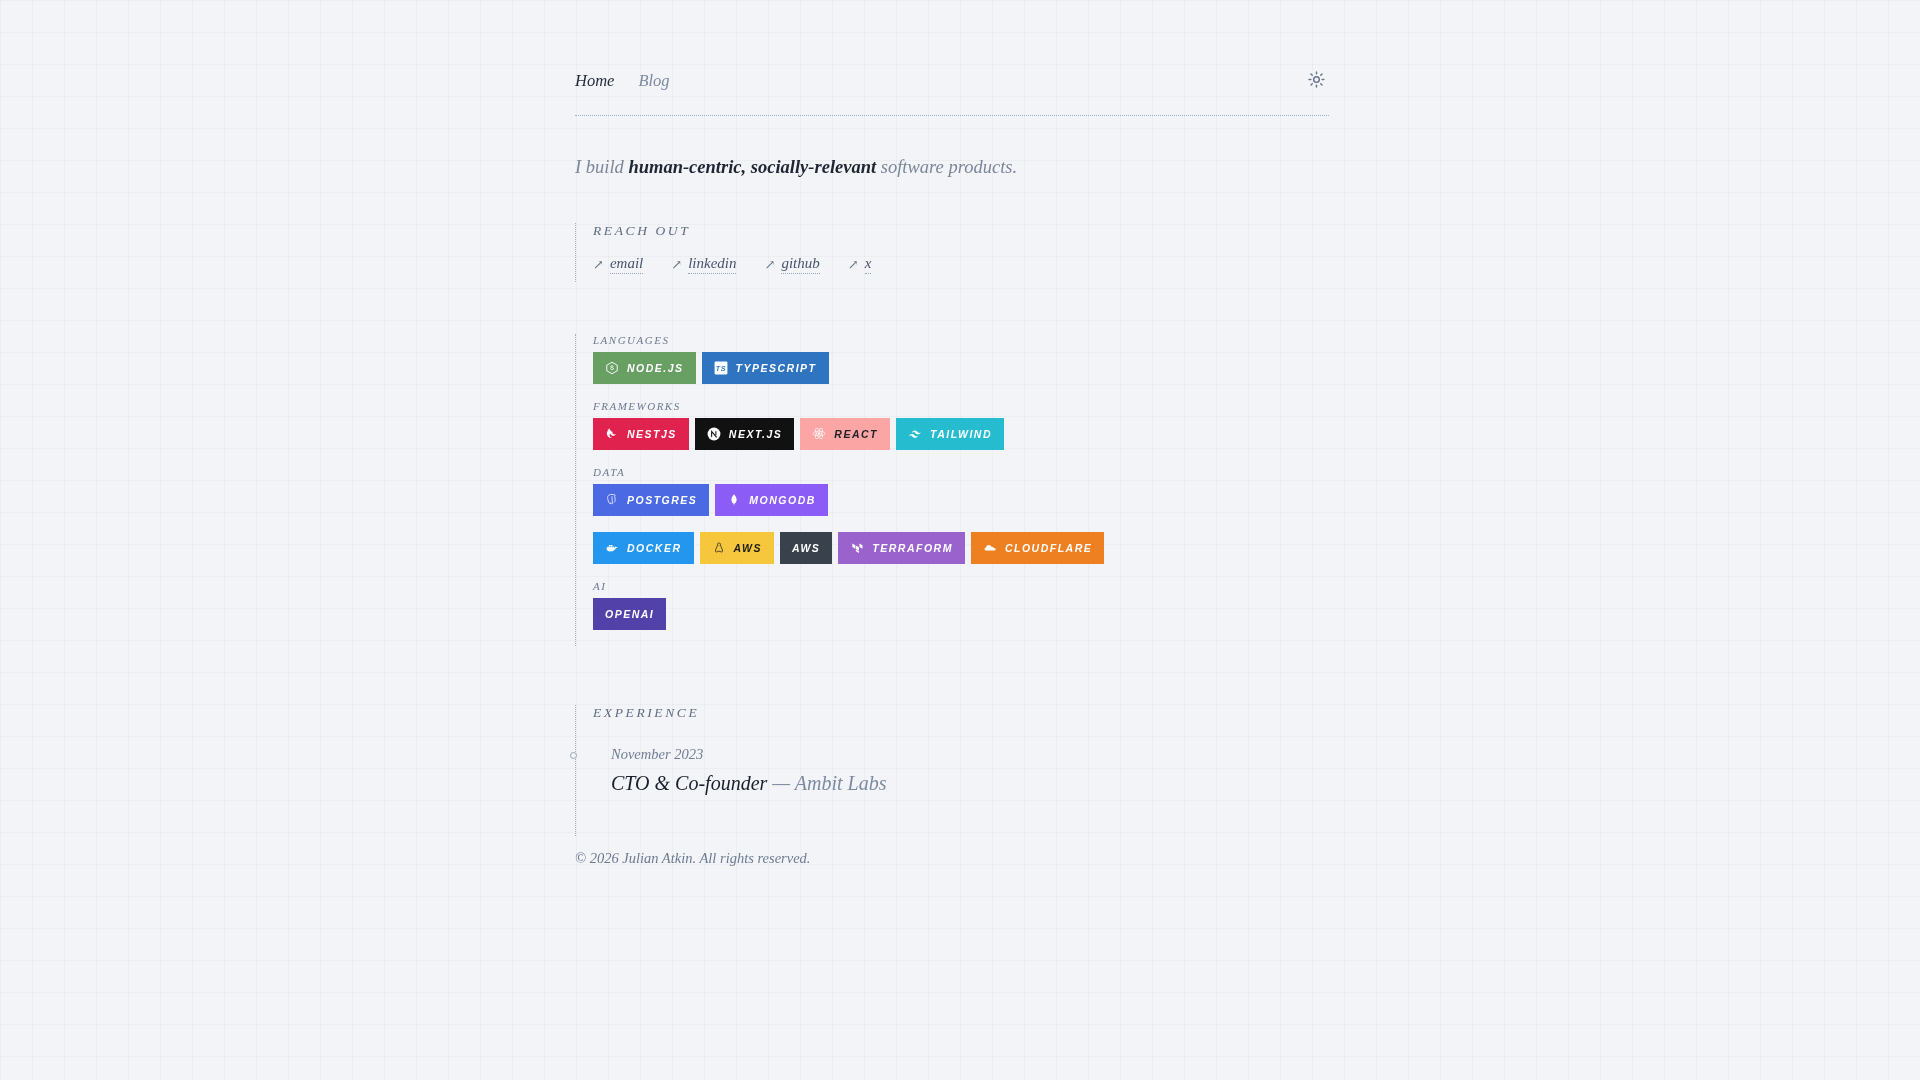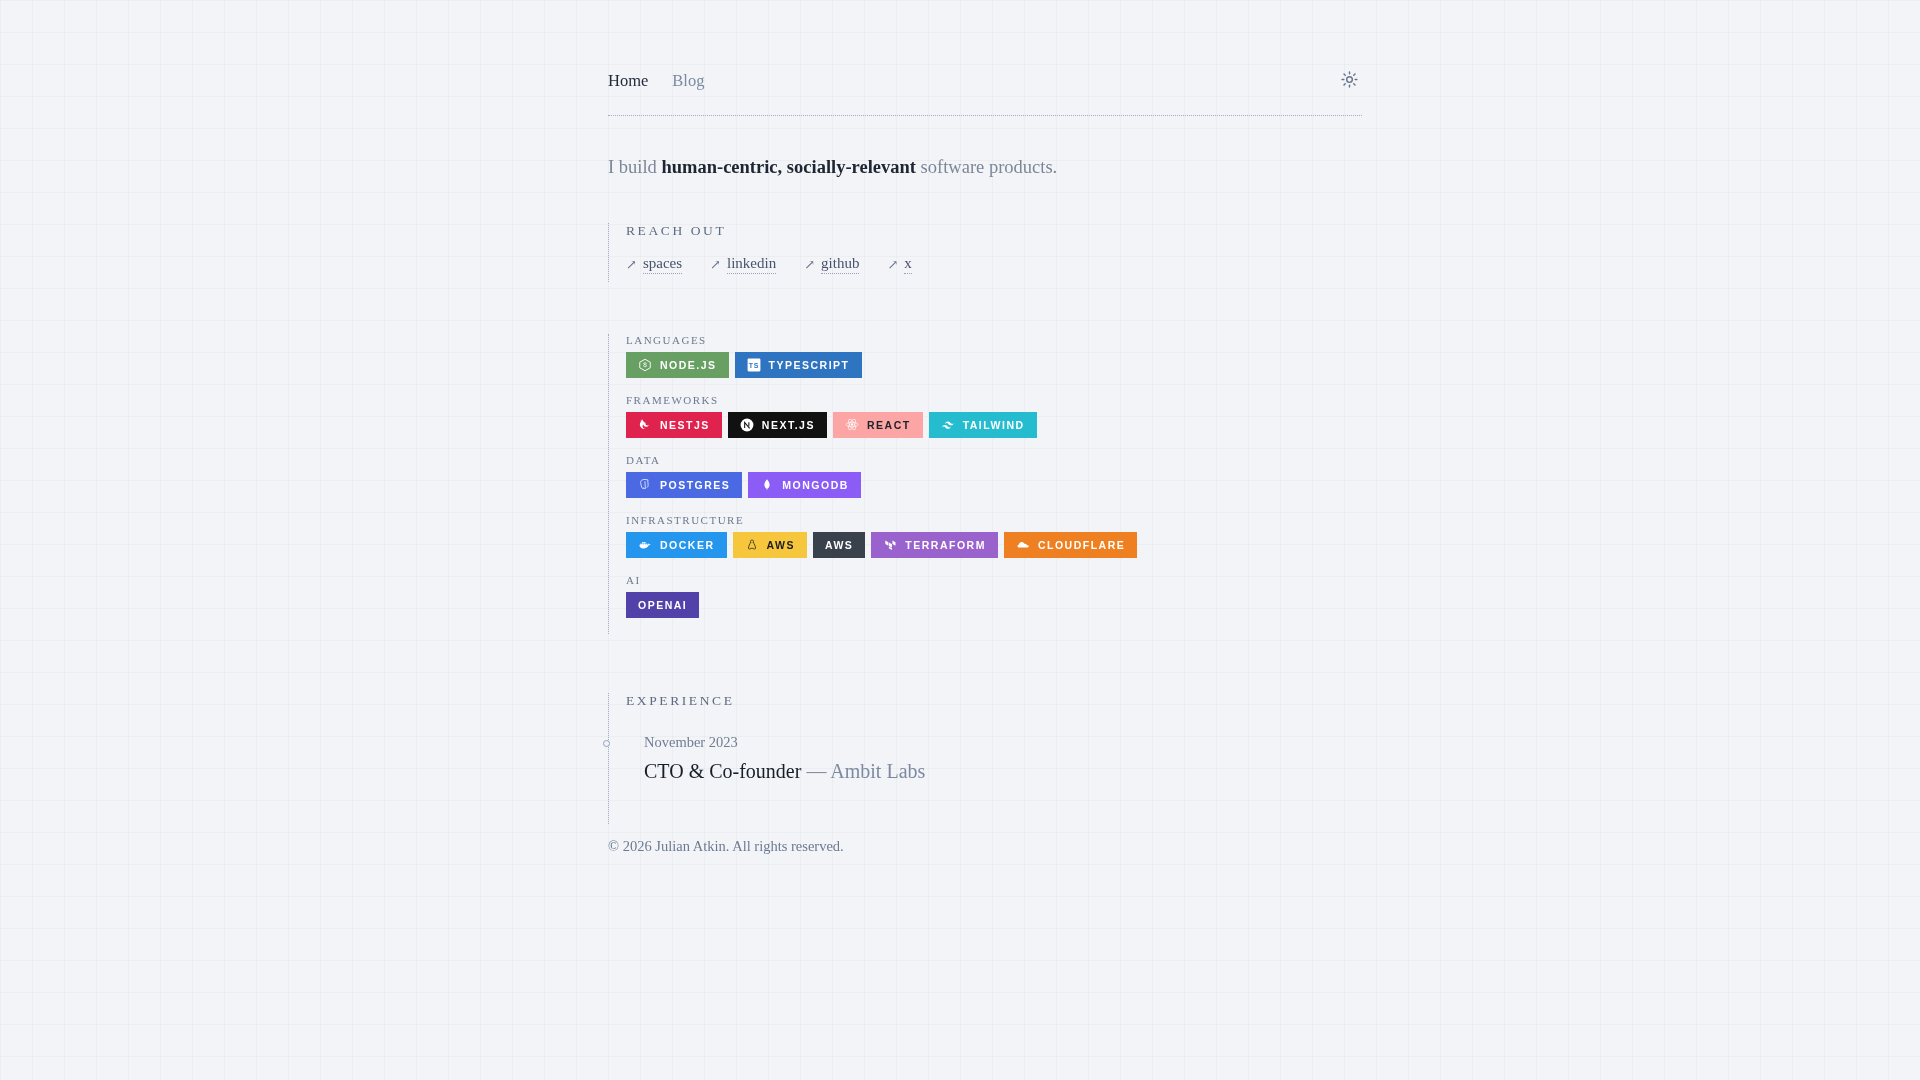--- a/index.html
+++ b/index.html
@@ -23,23 +23,24 @@
 
   .page {
     width: 1920px;
     height: 1080px;
     position: relative;
   }
 
   
   .wrap {
     position: absolute;
-    left: 608px;
+    left: 575px;
     top: 0;
     width: 754px;
+    font-style: italic;
   }
 
   
   .topbar {
     height: 114px;
     display: flex;
     align-items: center;
     justify-content: space-between;
     padding-top: 48px;
   }
@@ -150,21 +151,21 @@
   .badges {
     margin-top: 6px;
     display: flex;
     flex-wrap: wrap;
     gap: 6px;
   }
   .badge {
     display: inline-flex;
     align-items: center;
     gap: 8px;
-    height: 26px;
+    height: 32px;
     padding: 0 12px;
     font-family: "Liberation Sans", sans-serif;
     font-size: 10.5px;
     font-weight: 700;
     letter-spacing: 1.5px;
     color: #ffffff;
     text-transform: uppercase;
     white-space: nowrap;
     cursor: pointer;
     user-select: none;
@@ -259,21 +260,21 @@
 
     <div class="hero">
       <p class="tagline"><span>I build </span><b>human-centric, socially-relevant</b><span> software products.</span></p>
     </div>
 
     <section class="section" id="reach-out">
       <div class="section-title">Reach out</div>
       <div class="links">
         <a class="link-item">
           <span class="arrow-ne">↗</span>
-          <span class="label">spaces</span>
+          <span class="label">email</span>
         </a>
         <a class="link-item">
           <span class="arrow-ne">↗</span>
           <span class="label">linkedin</span>
         </a>
         <a class="link-item">
           <span class="arrow-ne">↗</span>
           <span class="label">github</span>
         </a>
         <a class="link-item">
@@ -371,21 +372,20 @@
               <svg width="14" height="14" viewBox="0 0 24 24" fill="#ffffff">
                 <path d="M12 2c2.8 3.4 4.5 6.4 4.5 9.6 0 3.2-1.8 5.8-4 6.9l-.3 3h-.4l-.3-3c-2.2-1.1-4-3.7-4-6.9C7.5 8.4 9.2 5.4 12 2z"></path>
               </svg>
             </span>
             <span>MongoDB</span>
           </span>
         </div>
       </div>
 
       <div class="group">
-        <div class="group-label">Infrastructure</div>
         <div class="badges">
           <span class="badge" style="background-color: rgb(36, 150, 237); color: rgb(255, 255, 255);">
             <span class="bicon">
               <svg width="15" height="15" viewBox="0 0 24 24" fill="#ffffff">
                 <rect x="4" y="10.5" width="2.6" height="2.4"></rect>
                 <rect x="7.1" y="10.5" width="2.6" height="2.4"></rect>
                 <rect x="10.2" y="10.5" width="2.6" height="2.4"></rect>
                 <rect x="13.3" y="10.5" width="2.6" height="2.4"></rect>
                 <rect x="7.1" y="7.7" width="2.6" height="2.4"></rect>
                 <rect x="10.2" y="7.7" width="2.6" height="2.4"></rect>

